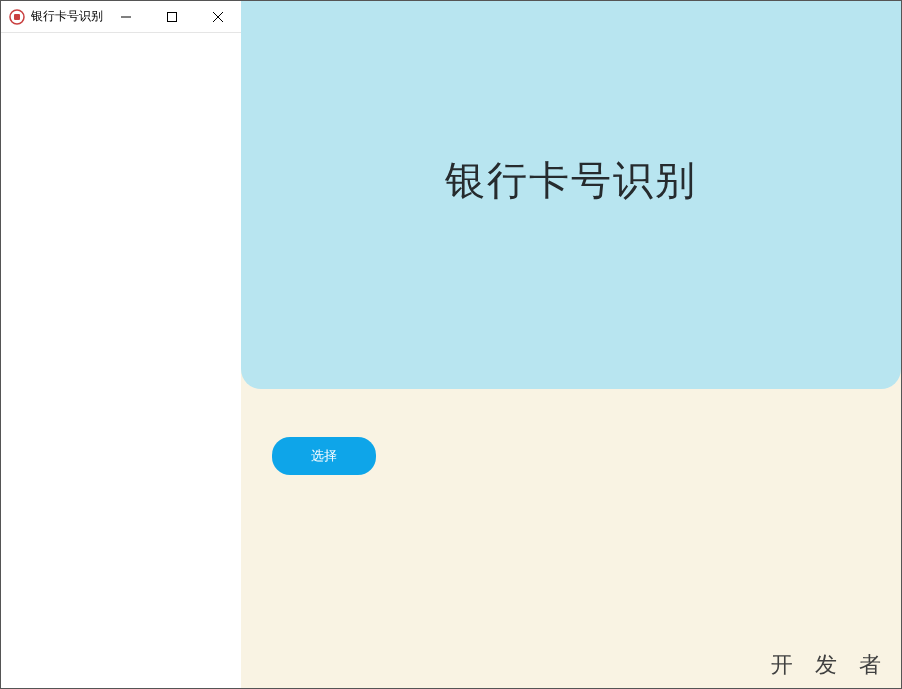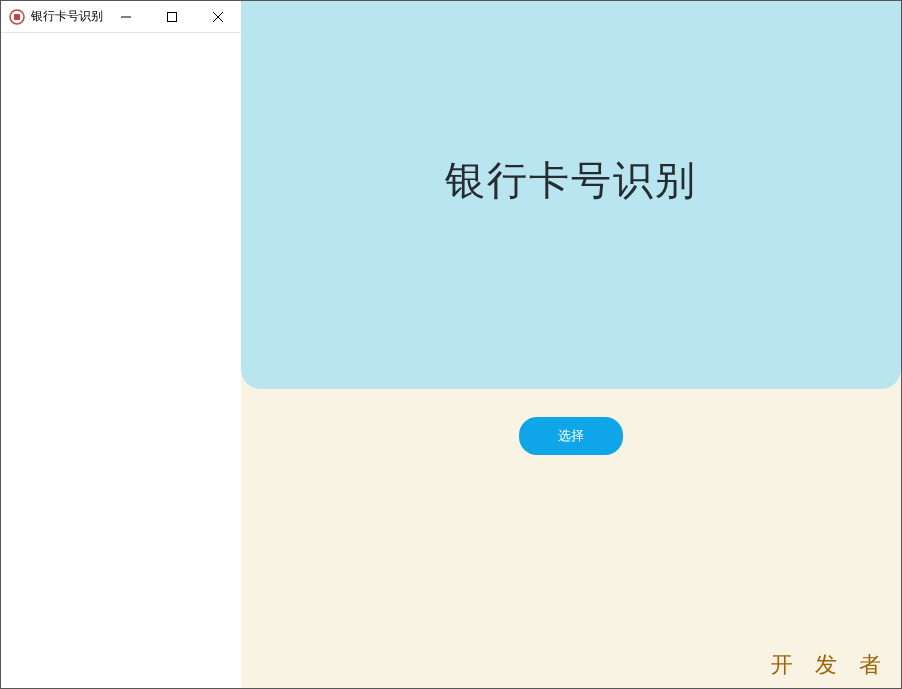--- a/index.html
+++ b/index.html
@@ -78,43 +78,44 @@
       font-size: 40px;
       color: #262b2e;
       font-weight: normal;
       margin-top: -30px;
       letter-spacing: 2px;
     }
     .bottom-panel {
       flex: 1;
       display: flex;
       align-items: flex-start;
-      justify-content: center;
-      padding-top: 28px;
+      justify-content: flex-start;
+      padding-top: 48px;
+      margin-left: 31px;
     }
     .select-btn {
       background: #0ea5e9;
       color: #fff;
       border: none;
       border-radius: 18px;
       padding: 10px 32px;
       font-size: 13px;
       cursor: pointer;
       min-width: 104px;
       font-family: inherit;
     }
     .watermark-area {
       position: absolute;
       bottom: 8px;
       right: 12px;
       text-align: right;
     }
     .watermark-top {
       font-size: 22px;
-      color: #a16207;
+      color: #404040;
       letter-spacing: 8px;
       font-weight: normal;
     }
     .watermark-bottom {
       font-size: 22px;
       color: #4d9fd6;
       letter-spacing: 1px;
       font-weight: bold;
     }
     .watermark-csdn {

